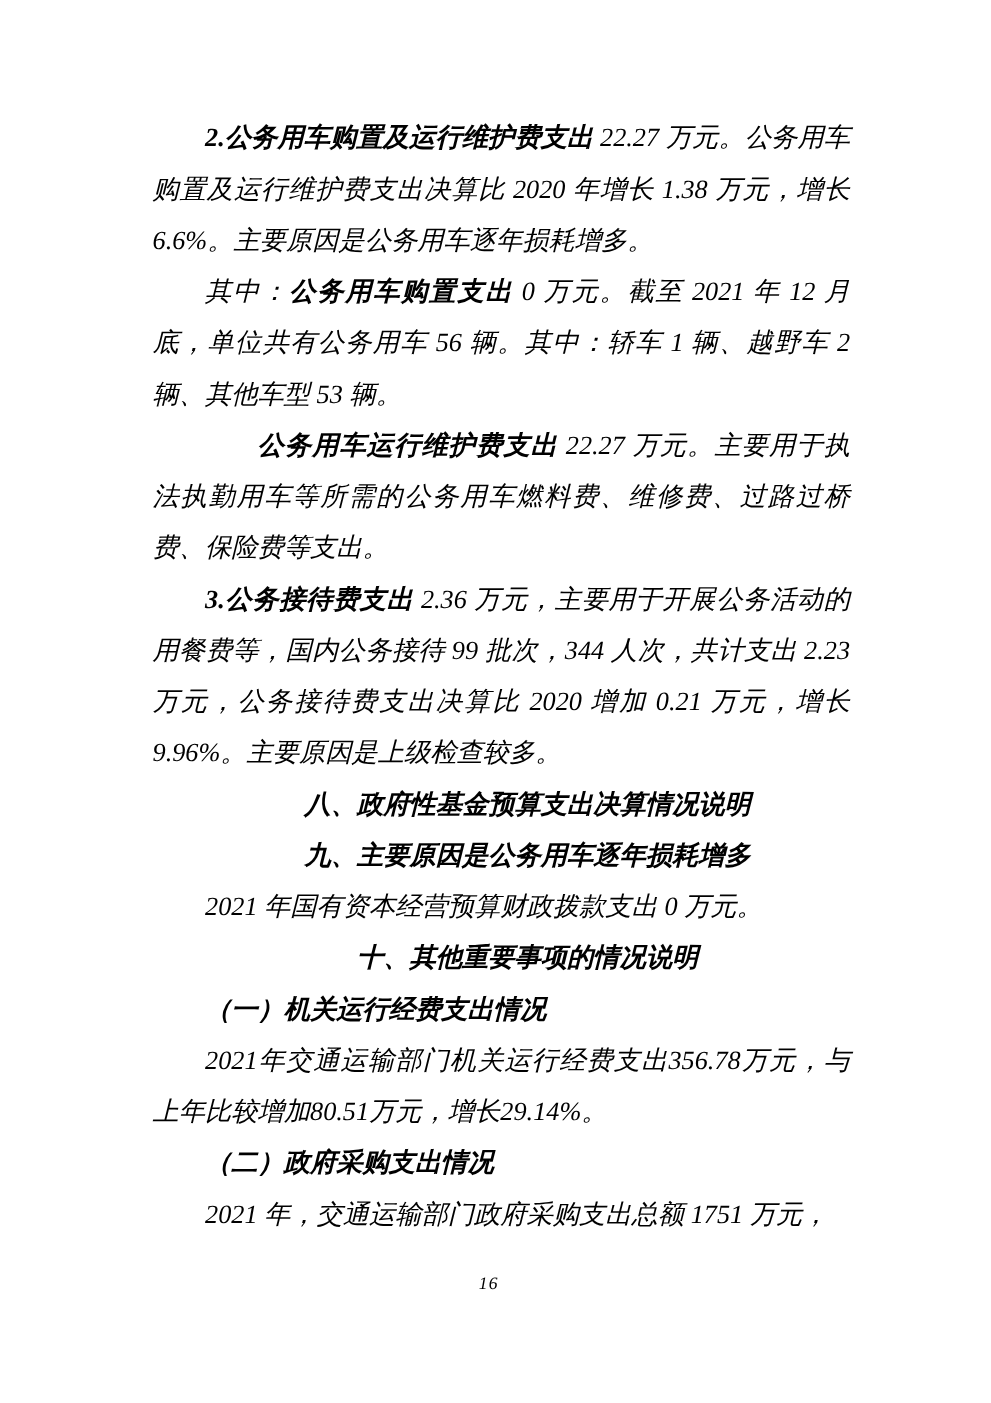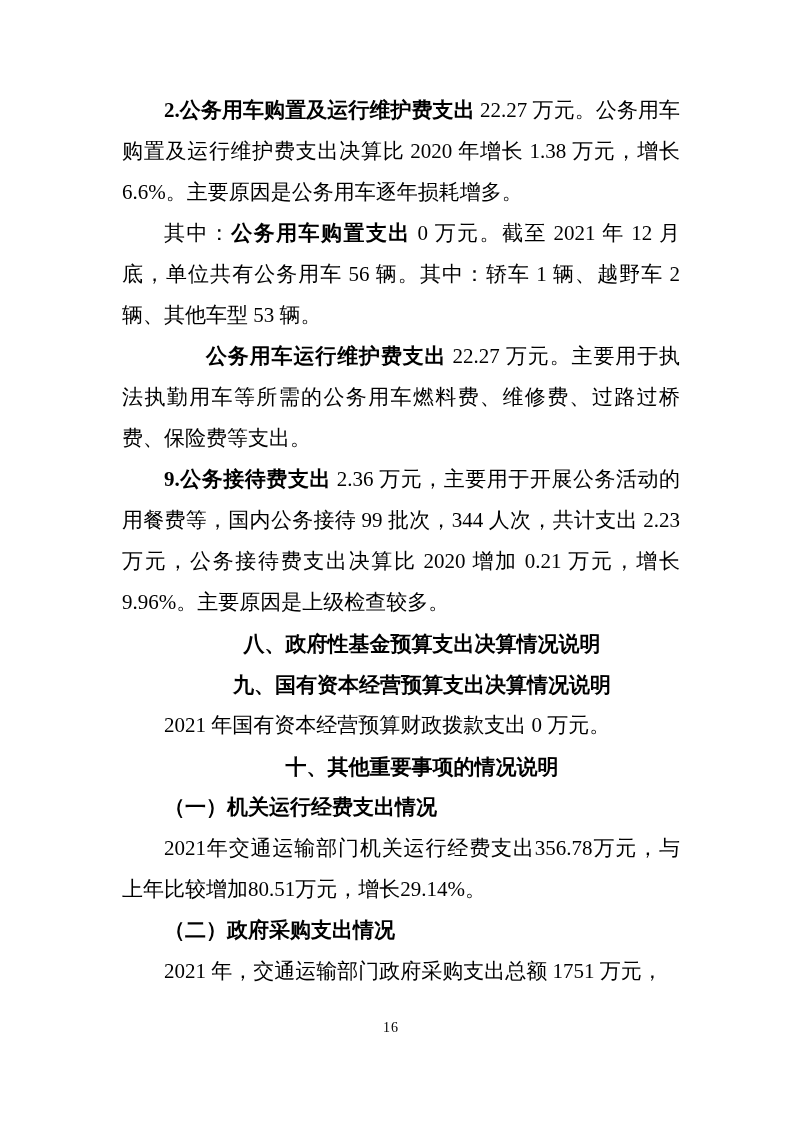--- a/index.html
+++ b/index.html
@@ -1,15 +1,15 @@
 <!DOCTYPE html>
 <html><head>
 <meta charset="utf-8">
 <style>
-  * { margin: 0; padding: 0; box-sizing: border-box; }
+  * { margin: 0; padding: 0; box-sizing: border-box; font-style: italic; }
   html, body { background: #ffffff; }
   .page {
     position: relative;
     width: 793px;
     height: 1122px;
     margin: 0 auto;
     background: #ffffff;
     color: #000000;
     font-family: "Liberation Serif", "DejaVu Serif", serif;
     overflow: hidden;
@@ -66,26 +66,26 @@
 
 <div class="page">
   <div class="content">
 
     <p class="body"><span class="lead-bold">2.公务用车购置及运行维护费支出</span><span> 22.27 万元。公务用车购置及运行维护费支出决算比 2020 年增长 1.38 万元，增长 6.6%。主要原因是公务用车逐年损耗增多。</span></p>
 
     <p class="body"><span>其中：</span><span class="lead-bold">公务用车购置支出</span><span> 0 万元。截至 2021 年 12 月底，单位共有公务用车 56 辆。其中：轿车 1 辆、越野车 2 辆、其他车型 53 辆。</span></p>
 
     <p class="body deep-indent"><span class="lead-bold">公务用车运行维护费支出</span><span> 22.27 万元。主要用于执法执勤用车等所需的公务用车燃料费、维修费、过路过桥费、保险费等支出。</span></p>
 
-    <p class="body"><span class="lead-bold">9.公务接待费支出</span><span> 2.36 万元，主要用于开展公务活动的用餐费等，国内公务接待 99 批次，344 人次，共计支出 2.23 万元，公务接待费支出决算比 2020 增加 0.21 万元，增长 9.96%。主要原因是上级检查较多。</span></p>
+    <p class="body"><span class="lead-bold">3.公务接待费支出</span><span> 2.36 万元，主要用于开展公务活动的用餐费等，国内公务接待 99 批次，344 人次，共计支出 2.23 万元，公务接待费支出决算比 2020 增加 0.21 万元，增长 9.96%。主要原因是上级检查较多。</span></p>
 
     <h3 class="hei">八、政府性基金预算支出决算情况说明</h3>
 
 
-    <h3 class="hei">九、国有资本经营预算支出决算情况说明</h3>
+    <h3 class="hei">九、主要原因是公务用车逐年损耗增多</h3>
 
     <p class="body">2021 年国有资本经营预算财政拨款支出 0 万元。</p>
 
     <h3 class="hei">十、其他重要事项的情况说明</h3>
 
     <h4 class="sub">（一）机关运行经费支出情况</h4>
 
     <p class="body">2021年交通运输部门机关运行经费支出356.78万元，与上年比较增加80.51万元，增长29.14%。</p>
 
     <h4 class="sub">（二）政府采购支出情况</h4>

